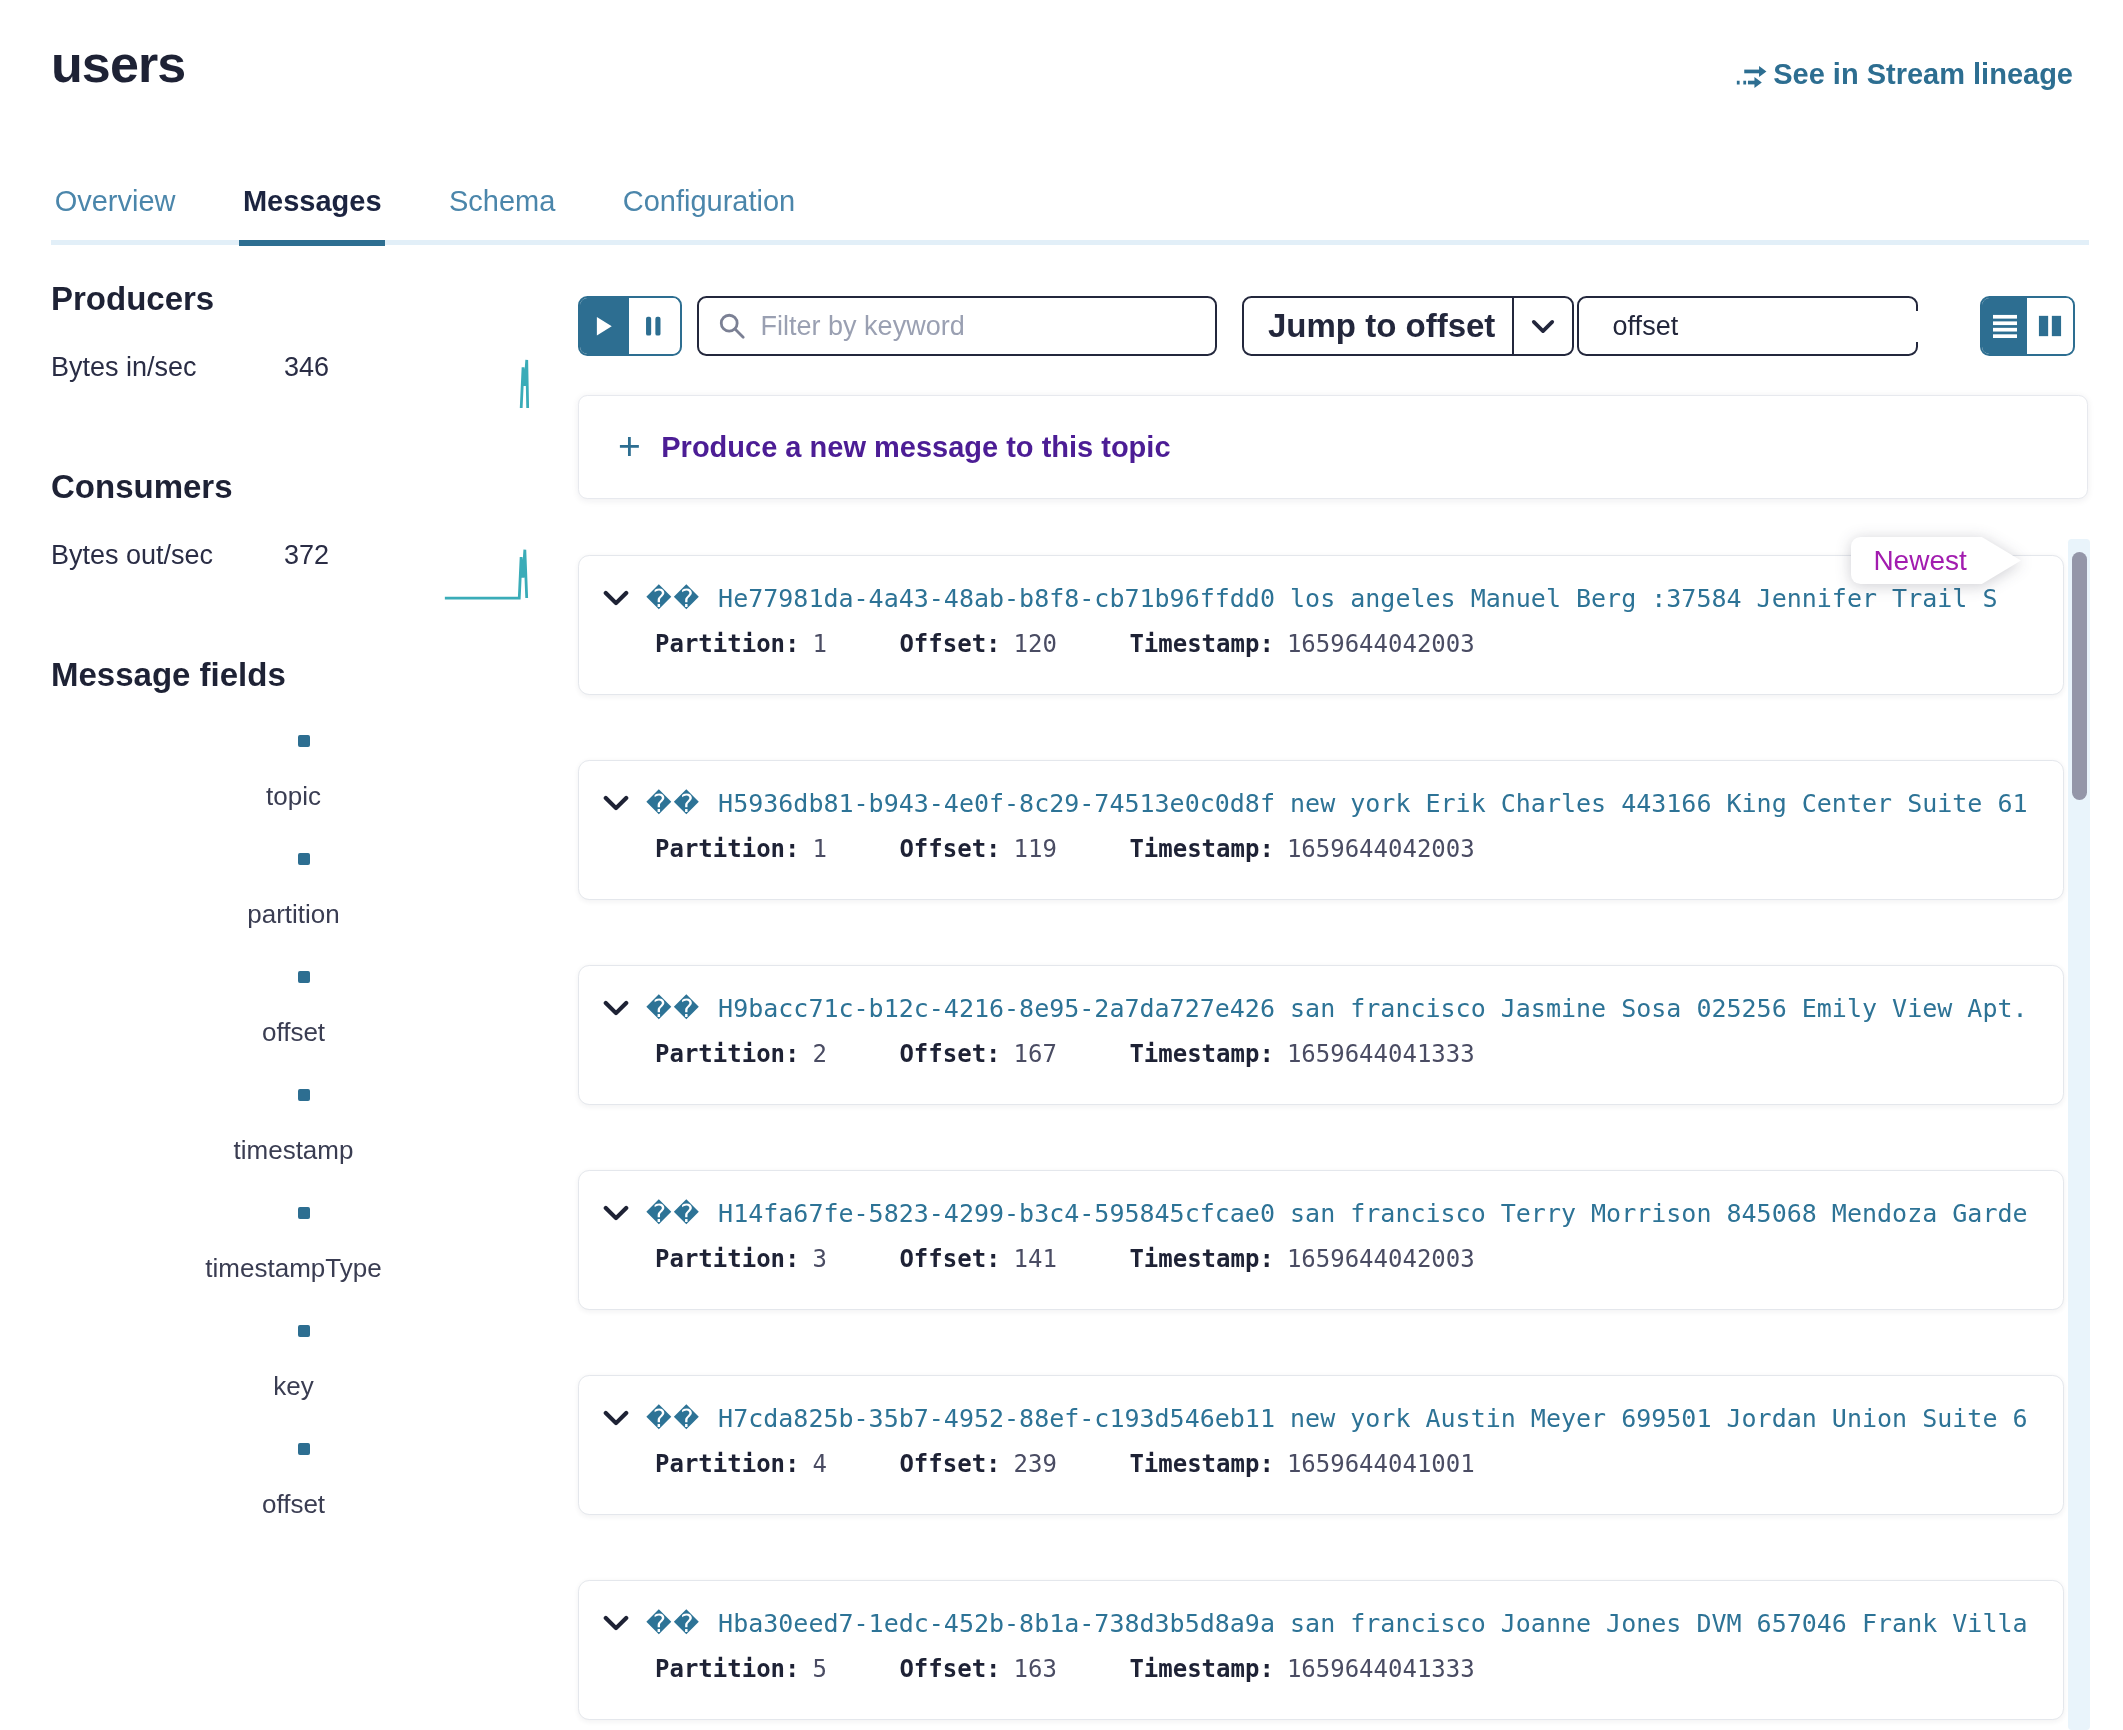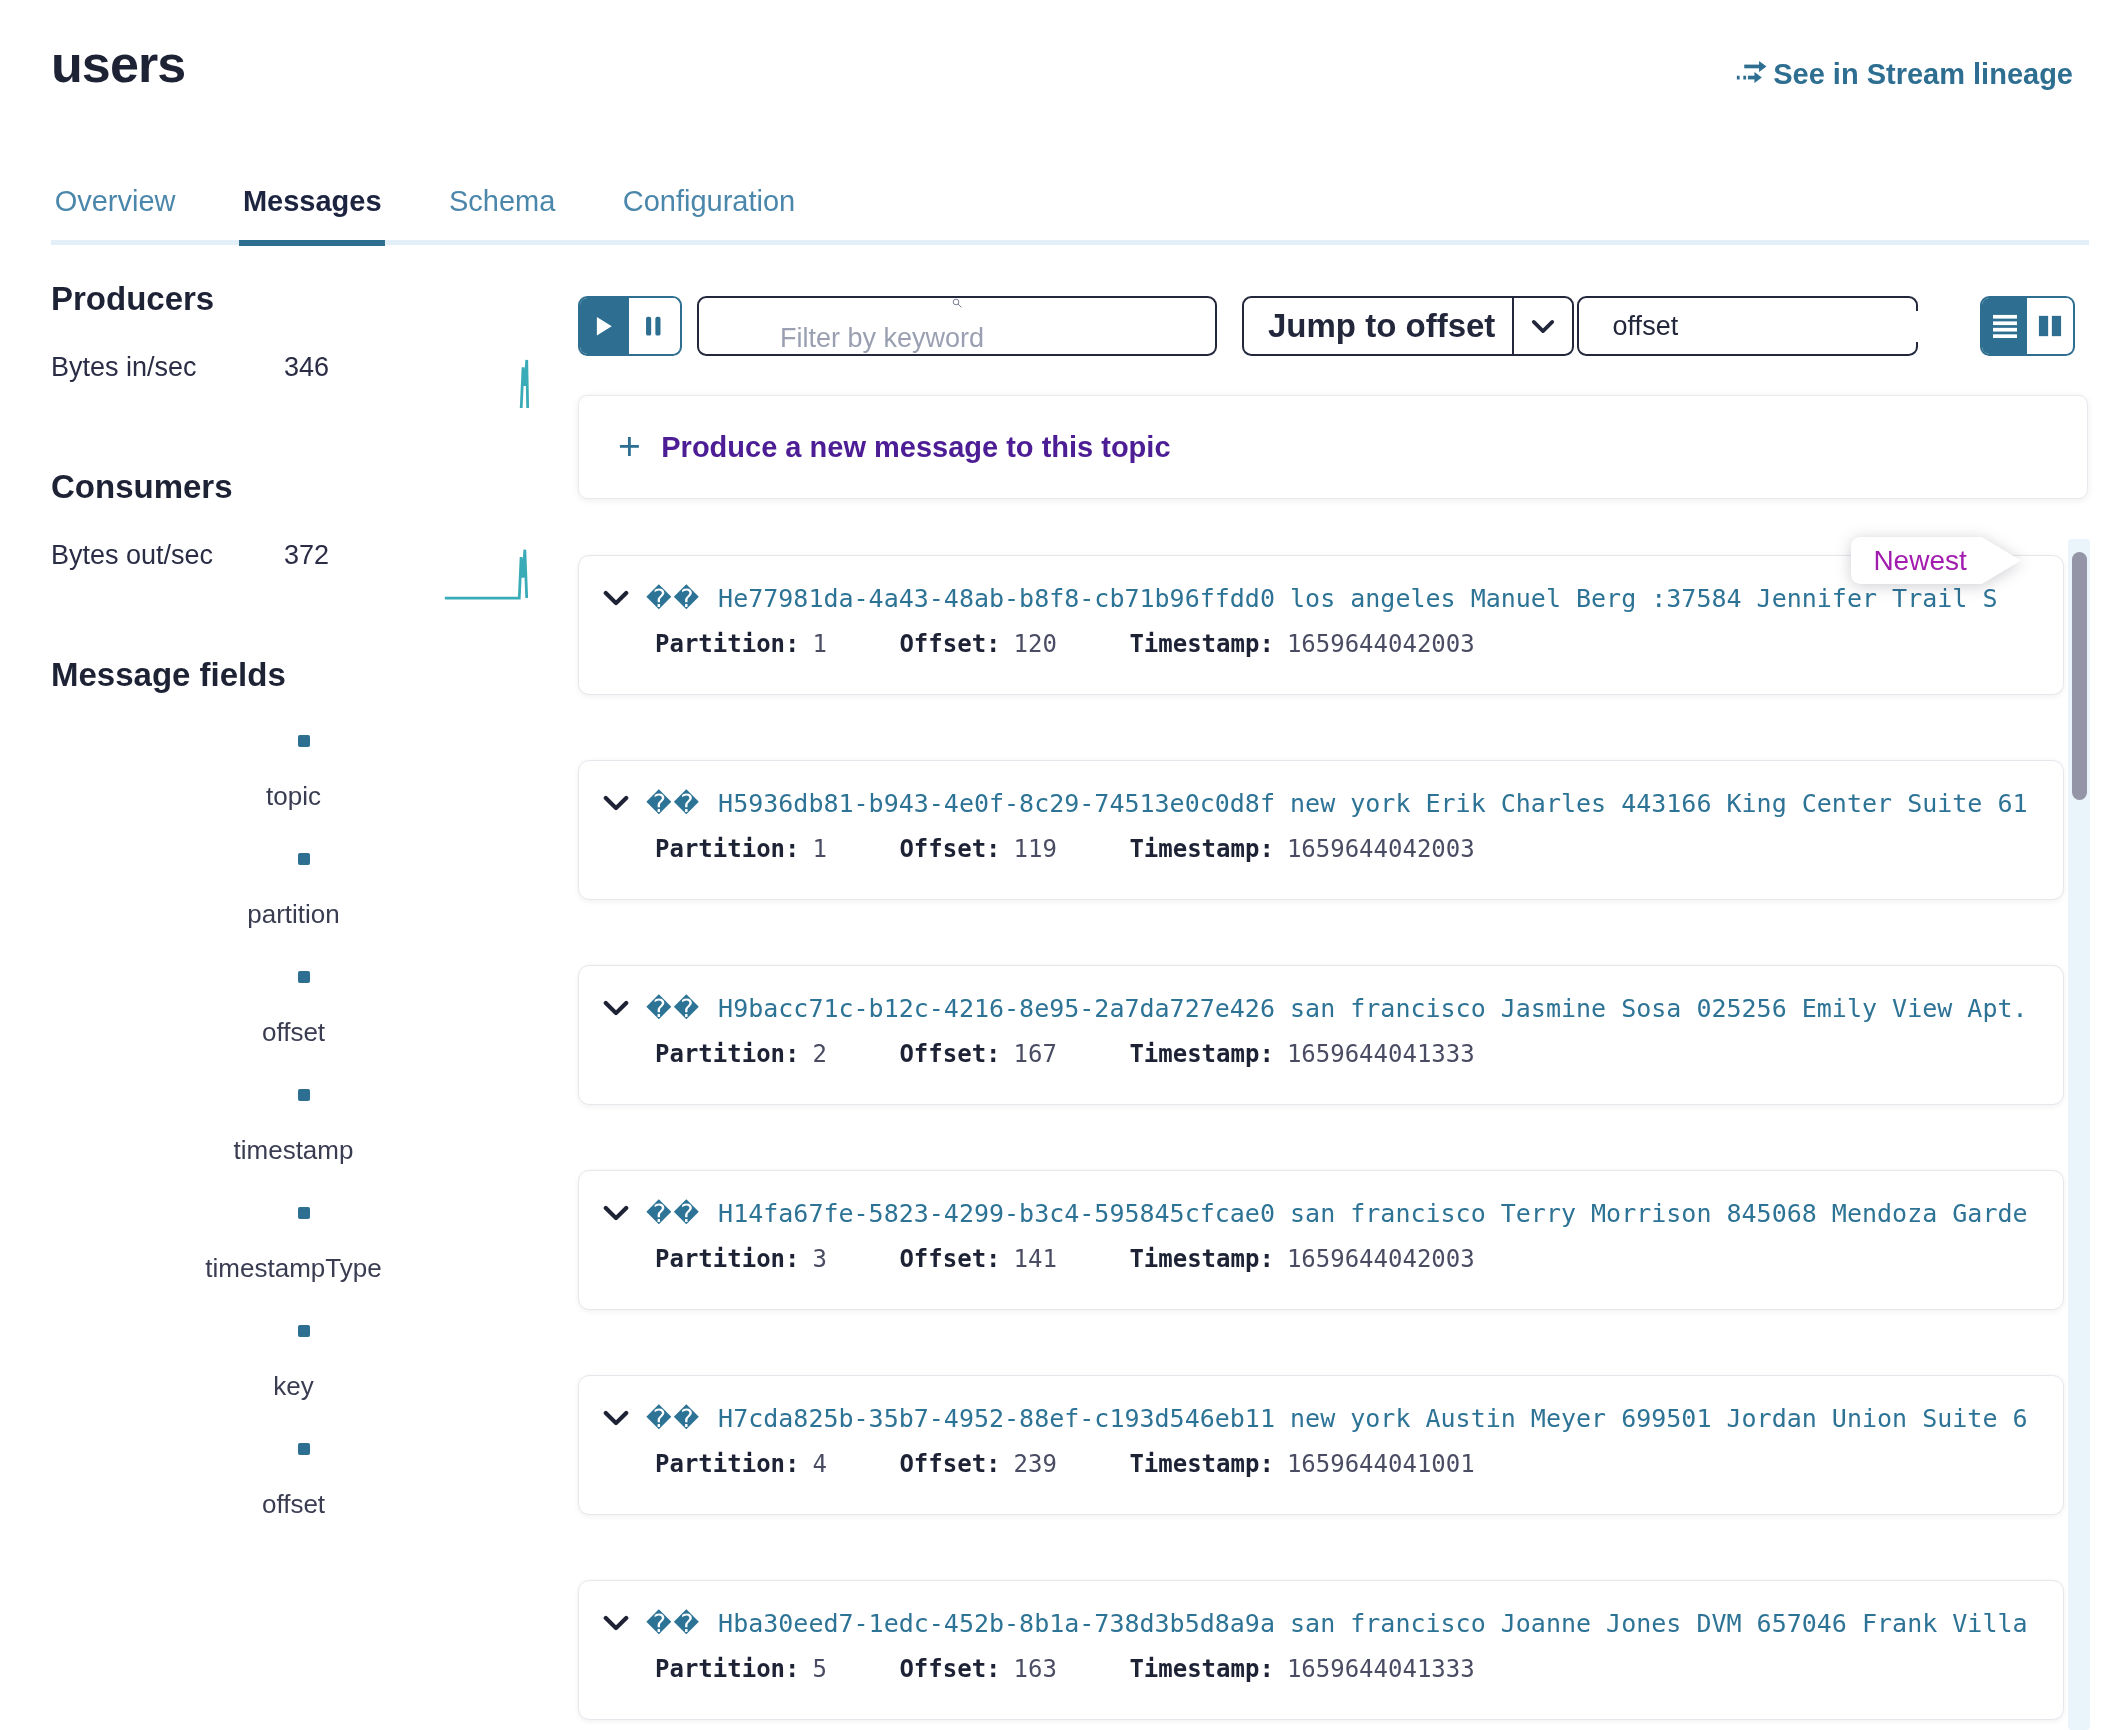--- a/index.html
+++ b/index.html
@@ -3,21 +3,21 @@
 <meta charset="utf-8">
 <style>
   * { margin:0; padding:0; box-sizing:border-box; }
   html,body { width:2124px; height:1730px; background:#ffffff; overflow:hidden;
     font-family:"Liberation Sans", sans-serif; }
   .page { position:relative; width:2124px; height:1730px; }
 
   
   .page-title { position:absolute; left:51px; top:34px; font-size:52px; font-weight:800;
     color:#1e2235; letter-spacing:-0.9px; }
-  .lineage-link { position:absolute; right:51px; top:58px; display:flex; align-items:flex-start;
+  .lineage-link { position:absolute; right:51px; top:58px; display:flex; align-items:flex-end;
     gap:1px; color:#2d6e91; font-size:29px; font-weight:700; cursor:pointer; }
 
   
   .tabbar { position:absolute; left:51px; top:185px; width:2038px; display:flex; gap:60px;
     border-bottom:5.6px solid #e2eff8; }
   .tab { position:relative; font-size:29px; color:#4b86ab; padding:0 3.7px 22.4px 3.7px; cursor:pointer; }
   .tab.active { color:#1c2440; font-weight:600; }
   .tab.active::after { content:""; position:absolute; left:0; right:0; bottom:-5.6px; height:5.6px;
     background:#2d6e91; }
 
@@ -36,21 +36,21 @@
   
   .toolbar { position:absolute; left:578px; top:296px; width:1510px; height:60px; }
   .playpause { position:absolute; left:0; top:0; width:104px; height:60px; display:flex;
     border:2.8px solid #2d6e91; border-radius:9.3px; overflow:hidden; background:#fff; }
   .btn-play { width:49px; height:100%; background:#2d6e91; display:flex; align-items:center;
     justify-content:center; cursor:pointer; }
   .btn-pause { width:49px; height:100%; background:#ffffff; display:flex; align-items:center;
     justify-content:center; cursor:pointer; }
   .filter-box { position:absolute; left:119px; top:0; width:520px; height:60px;
     border:2.8px solid #23273c; border-radius:9.3px; display:flex; align-items:center;
-    padding:0 18.6px; gap:15px; background:#fff;flex-direction:column; }
+    padding:0 18.6px; gap:15px; background:#fff; }
   .filter-box input { border:none; outline:none; font-size:27px; color:#23273c; flex:1;
     font-family:"Liberation Sans", sans-serif; }
   .filter-box input::placeholder { color:#9aa0b2; }
   .jump-select { position:absolute; left:664px; top:0; width:332px; height:60px;
     border:2.8px solid #23273c; border-radius:9.3px; display:flex; align-items:center;
     background:#fff; cursor:pointer; }
   .jump-label { flex:1; font-size:33px; color:#23273c; padding-left:24px;font-weight:bold; }
   .jump-chevron { width:60px; height:100%; border-left:2.8px solid #23273c; display:flex;
     align-items:center; justify-content:center; }
   .offset-box { position:absolute; left:999px; top:0; width:341px; height:60px;

